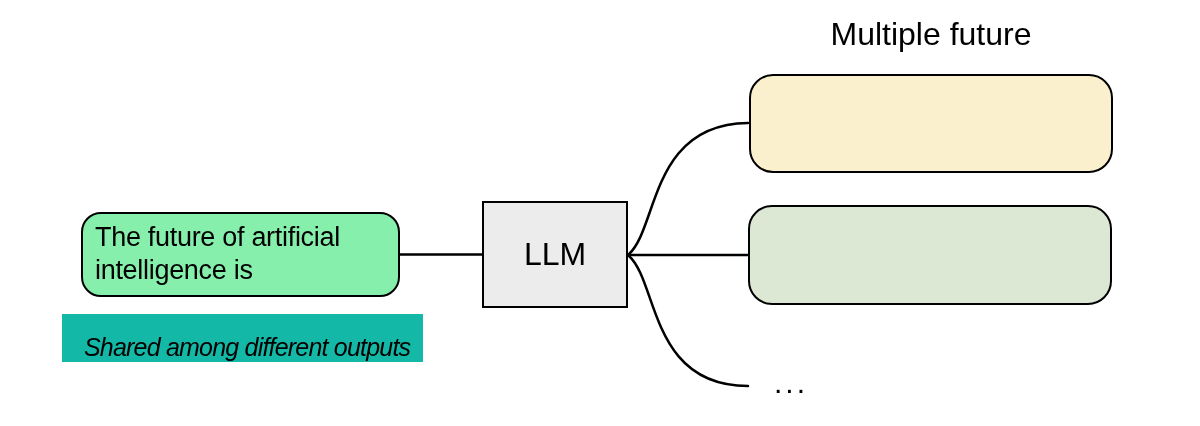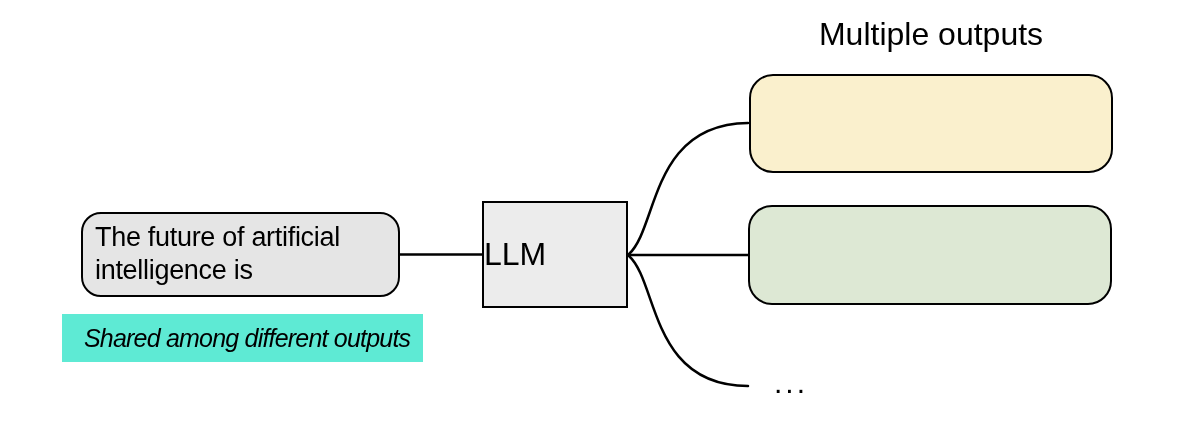--- a/index.html
+++ b/index.html
@@ -44,20 +44,21 @@
     padding: 7px 12px;
     font-size: 27px;
     line-height: 33px;
     letter-spacing: -0.3px;
   }
   .box-llm {
     left: 482px; top: 201px;
     width: 146px; height: 107px;
     display: flex;
     align-items: center;
+    justify-content: center;
     font-size: 32px;
   }
   .box-output-1 {
     left: 749px; top: 74px;
     width: 364px; height: 99px;
     border-radius: 24px;
   }
   .box-output-2 {
     left: 748px; top: 205px;
     width: 364px; height: 100px;
@@ -90,33 +91,33 @@
 <div class="canvas">
 
   <svg class="connectors" viewBox="0 0 1200 426" xmlns="http://www.w3.org/2000/svg">
     <line x1="399" y1="254.5" x2="484" y2="254.5"></line>
     <path d="M629,254 C658,228 650,124 748,123"></path>
     <line x1="628" y1="255" x2="749" y2="255"></line>
     <path d="M629,256 C658,282 650,386 748,386"></path>
   </svg>
 
 
-  <div class="box box-prompt" style="background: #e5e5e5;">
+  <div class="box box-prompt" style="background: #86efac;">
     <span>The future of artificial intelligence is</span>
   </div>
 
-  <div class="note" style="background: #5eead4;">
+  <div class="note" style="background: #14b8a6; align-items: flex-end;">
     <span>Shared among different outputs</span>
   </div>
 
   <div class="box box-llm" style="background: rgb(236, 236, 236);">
     <span>LLM</span>
   </div>
 
-  <div class="label label-outputs">Multiple outputs</div>
+  <div class="label label-outputs">Multiple future</div>
 
   <div class="box box-output-1" style="background: rgb(250, 240, 205);"></div>
 
   <div class="box box-output-2" style="background: rgb(221, 232, 212);"></div>
 
   <div class="ellipsis">...</div>
 
 </div>
 
 </body></html>

